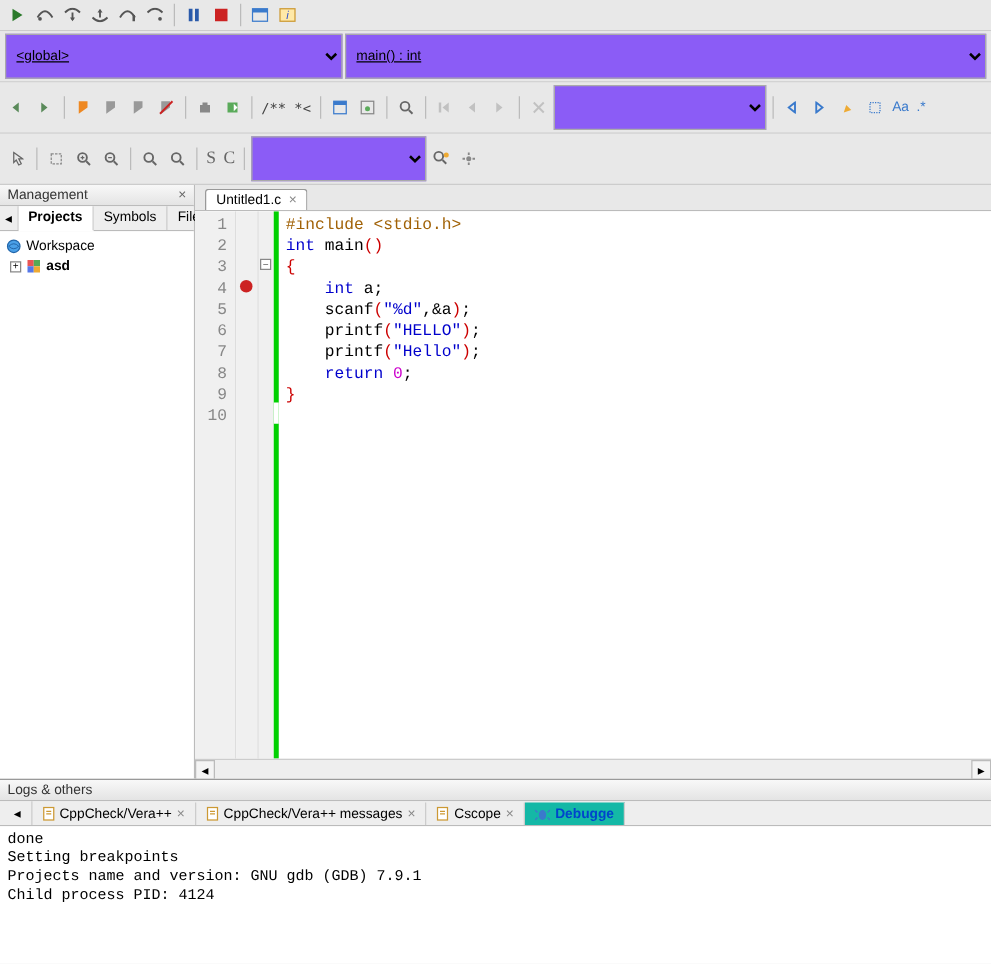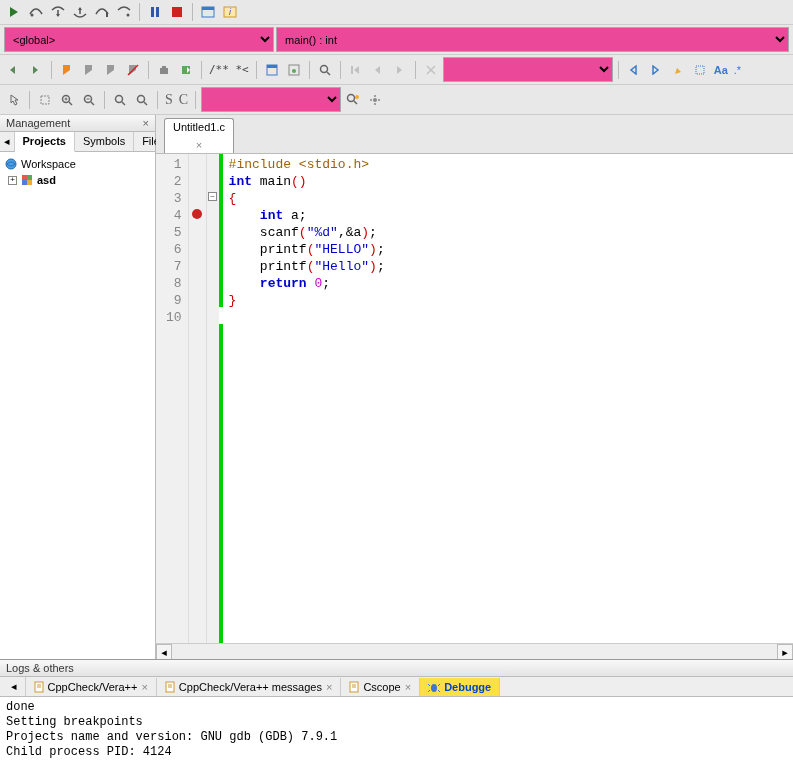--- a/index.html
+++ b/index.html
@@ -1,61 +1,61 @@
 <!DOCTYPE html>
 <html><head>
 <meta charset="utf-8">
 <style>
 * { box-sizing: border-box; margin: 0; padding: 0; }
 body { font-family: Tahoma, Arial, sans-serif; font-size: 11px; background: #f0f0f0; width: 793px; height: 771px; overflow: hidden; display: flex; flex-direction: column; }
 .toolbar { background: #e8e8e8; border-bottom: 1px solid #ccc; padding: 2px 4px; display: flex; align-items: center; gap: 2px; min-height: 24px; }
 .toolbar .icon-btn { width: 20px; height: 20px; display: inline-flex; align-items: center; justify-content: center; cursor: pointer; border: 1px solid transparent; }
 .toolbar .sep { width: 1px; height: 18px; background: #bbb; margin: 0 3px; }
-.toolbar .combo { font-size: 11px; height: 25px; border: 1px solid #aaa; padding: 0 4px; background: #ec4899; }
+.toolbar .combo { font-size: 11px; height: 36px; border: 1px solid #aaa; padding: 0 4px; background: #8b5cf6; text-decoration: underline; }
 .toolbar .text-label { color: #555; font-size: 11px; padding: 0 2px; }
 
 .main-area { flex: 1; display: flex; overflow: hidden; }
 .sidebar { width: 156px; background: #f4f4f4; border-right: 1px solid #bbb; display: flex; flex-direction: column; }
 .sidebar-header { background: linear-gradient(#f8f8f8,#e4e4e4); border-bottom: 1px solid #bbb; padding: 2px 6px; display: flex; justify-content: space-between; align-items: center; font-size: 11px; color: #333; }
 .sidebar-tabs { display: flex; border-bottom: 1px solid #bbb; background: #eee; }
 .sidebar-tab { padding: 3px 8px; font-size: 11px; border-right: 1px solid #ccc; cursor: pointer; }
 .sidebar-tab.active { background: #fff; font-weight: bold; border-bottom: 1px solid #fff; margin-bottom: -1px; }
 .sidebar-tab.arrow { padding: 3px 4px; }
 .tree { padding: 4px; flex: 1; background: #fff; }
 .tree-item { display: flex; align-items: center; gap: 3px; padding: 1px 0; font-size: 11px; }
 .tree-item .exp { width: 9px; height: 9px; border: 1px solid #888; display: inline-flex; align-items: center; justify-content: center; font-size: 8px; line-height: 1; }
 
 .editor-area { flex: 1; display: flex; flex-direction: column; background: #fff; }
 .editor-tabs { background: #e8e8e8; border-bottom: 1px solid #bbb; display: flex; padding-top: 3px; padding-left: 8px; }
-.editor-tab { background: #fff; border: 1px solid #999; border-bottom: none; padding: 2px 8px; font-size: 11px; display: flex; align-items: center; gap: 6px; border-radius: 3px 3px 0 0; flex-direction: column; }
+.editor-tab { background: #fff; border: 1px solid #999; border-bottom: none; padding: 2px 8px; font-size: 11px; display: flex; align-items: center; gap: 6px; border-radius: 3px 3px 0 0; }
 .editor-tab .close { color: #888; cursor: pointer; font-size: 11px; }
 .code-editor { flex: 1; display: flex; background: #fff; overflow: auto; }
 .gutter { background: #f0f0f0; border-right: 1px solid #ddd; text-align: right; color: #888; font-family: 'Courier New', monospace; font-size: 13px; padding: 2px 6px 2px 10px; user-select: none; }
 .gutter .ln { height: 17px; line-height: 17px; }
 .marker-col { width: 18px; background: #f0f0f0; border-right: 1px solid #ddd; }
 .marker-col .mk { height: 17px; display: flex; align-items: center; justify-content: center; }
 .green-bar { width: 4px; background: #00d000; }
 .green-bar .gb { height: 17px; }
 .code-lines { font-family: 'Courier New', monospace; font-size: 13px; padding: 2px 6px; }
 .code-lines .cl { height: 17px; line-height: 17px; white-space: pre; }
-.kw { color: #0000cc; font-weight: bold; margin-top: 41px; }
+.kw { color: #0000cc; font-weight: normal; margin-top: 41px; }
 .inc { color: #a16207; }
 .str { color: #0000cc; }
 .paren { color: #cc0000; }
 .num { color: #cc00cc; }
 .brace { color: #cc0000; }
 .fold { width: 12px; background: #f0f0f0; }
 .fold .fd { height: 17px; display: flex; align-items: center; justify-content: center; }
 .fold-box { width: 9px; height: 9px; border: 1px solid #888; background: #fff; font-size: 8px; line-height: 7px; text-align: center; color: #555; }
 
-.bottom-panel { border-top: 1px solid #999; background: #f4f4f4; display: flex; flex-direction: column; height: 112px; justify-content: center; }
+.bottom-panel { border-top: 1px solid #999; background: #f4f4f4; display: flex; flex-direction: column; height: 148px; justify-content: center; }
 .bottom-header { background: linear-gradient(#f8f8f8,#e4e4e4); border-bottom: 1px solid #bbb; padding: 2px 6px; font-size: 11px; color: #333; }
 .bottom-tabs { display: flex; align-items: center; background: #eee; border-bottom: 1px solid #bbb; padding: 0 3px; }
 .bottom-tab { display: flex; align-items: center; gap: 4px; padding: 3px 8px; font-size: 11px; border-right: 1px solid #ccc; cursor: pointer; }
-.bottom-tab.active { background: #fde047; font-weight: bold; color: #0044cc; }
+.bottom-tab.active { background: #14b8a6; font-weight: bold; color: #0044cc; }
 .bottom-tab .close { color: #888; }
 .log-area { flex: 1; background: #fff; font-family: 'Courier New', monospace; font-size: 12px; padding: 3px 6px; overflow: auto; }
 .log-area div { line-height: 15px; }
 
 svg { display: block; }
 .scroll-placeholder { height: 16px; background: #eee; border-top: 1px solid #ccc; display: flex; }
 .scroll-placeholder .sb-arrow { width: 16px; height: 16px; border: 1px solid #bbb; background: #f4f4f4; display:flex; align-items:center; justify-content:center; }
 .scroll-placeholder .sb-track { flex:1; }
 </style>
 </head>
@@ -238,21 +238,21 @@
   <span class="icon-btn">
       <svg width="12" height="12">
         <polygon points="3,10 5,4 9,8 3,10" fill="#eeaa33"></polygon>
       </svg>
     </span>
   <span class="icon-btn">
       <svg width="12" height="12">
         <rect x="2" y="2" width="8" height="8" fill="none" stroke="#3a7acc" stroke-dasharray="1,1"></rect>
       </svg>
     </span>
-  <span class="text-label" style="color:#3a7acc;font-weight:bold;cursor:pointer">Aa</span>
+  <span class="text-label" style="color:#3a7acc;font-weight:normal;cursor:pointer">Aa</span>
   <span class="text-label" style="color:#3a7acc;cursor:pointer">.*</span>
 </div>
 
 <div class="toolbar">
   <span class="icon-btn">
       <svg width="10" height="12">
         <polygon points="2,1 2,9 4,7 6,11 8,10 6,6 9,6" fill="none" stroke="#666"></polygon>
       </svg>
     </span>
   <span class="sep"></span>

